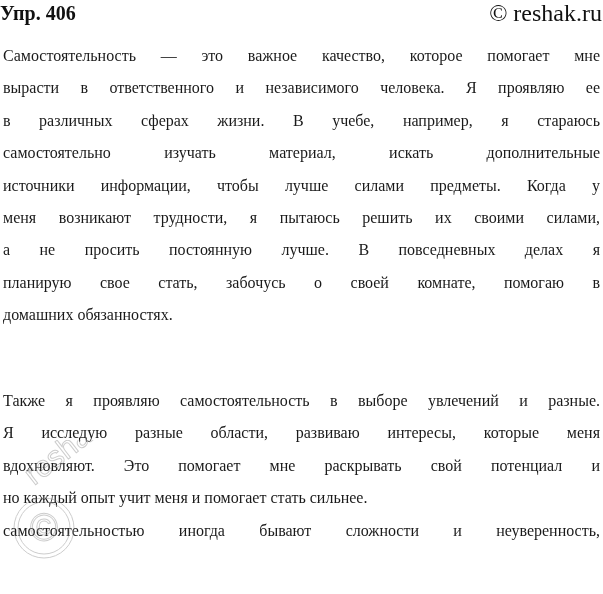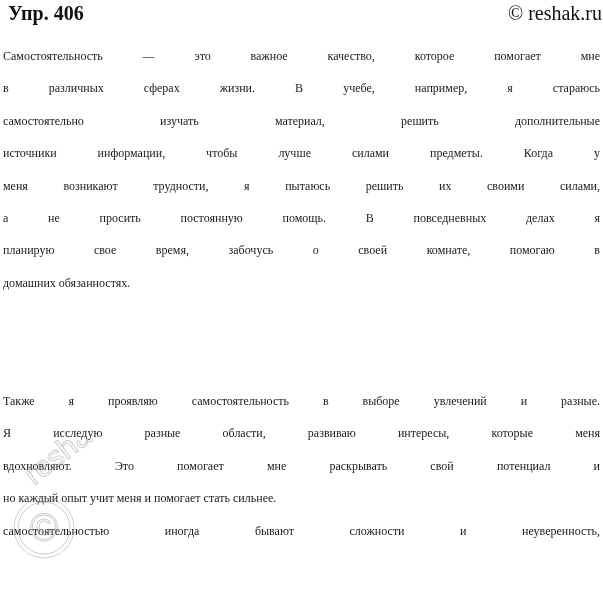--- a/index.html
+++ b/index.html
@@ -17,41 +17,41 @@
     }
     .header {
       position: absolute;
       top: 0;
       left: 0;
       width: 603px;
       height: 30px;
     }
     .ex-title {
       position: absolute;
-      left: 8px;
+      left: 0;
       top: 1px;
       font-size: 20px;
       font-weight: bold;
       line-height: 24px;
       color: #111;
     }
     .copyright {
       position: absolute;
       right: 1px;
       top: 1px;
-      font-size: 20px;
+      font-size: 24px;
       line-height: 24px;
       color: #111;
     }
     .para {
       position: absolute;
       left: 3px;
       width: 597px;
       margin: 0;
-      font-size: 12px;
+      font-size: 16px;
       line-height: 32.4px;
       text-align: justify;
       text-align-last: left;
       color: #1a1a1a;
     }
     .line {
       display: block;
       white-space: nowrap;
       text-align: justify;
       text-align-last: justify;
@@ -75,26 +75,27 @@
 </head>
 <body>
 
 <div class="header">
   <div class="ex-title">Упр. 406</div>
   <div class="copyright">© reshak.ru</div>
 </div>
 
 <div class="para" id="p1">
   <span class="line">Самостоятельность — это важное качество, которое помогает мне</span>
+  <span class="line">вырасти в ответственного и независимого человека. Я проявляю ее</span>
   <span class="line">в различных сферах жизни. В учебе, например, я стараюсь</span>
-  <span class="line">самостоятельно изучать материал, решить дополнительные</span>
+  <span class="line">самостоятельно изучать материал, искать дополнительные</span>
   <span class="line">источники информации, чтобы лучше силами предметы. Когда у</span>
   <span class="line">меня возникают трудности, я пытаюсь решить их своими силами,</span>
-  <span class="line">а не просить постоянную помощь. В повседневных делах я</span>
-  <span class="line">планирую свое время, забочусь о своей комнате, помогаю в</span>
+  <span class="line">а не просить постоянную лучше. В повседневных делах я</span>
+  <span class="line">планирую свое стать, забочусь о своей комнате, помогаю в</span>
   <span class="line last">домашних обязанностях.</span>
 </div>
 
 <div class="para" id="p2">
   <span class="line">Также я проявляю самостоятельность в выборе увлечений и разные.</span>
   <span class="line">Я исследую разные области, развиваю интересы, которые меня</span>
   <span class="line">вдохновляют. Это помогает мне раскрывать свой потенциал и</span>
   <span class="line last">но каждый опыт учит меня и помогает стать сильнее.</span>
   <span class="line">самостоятельностью иногда бывают сложности и неуверенность,</span>
 </div>

